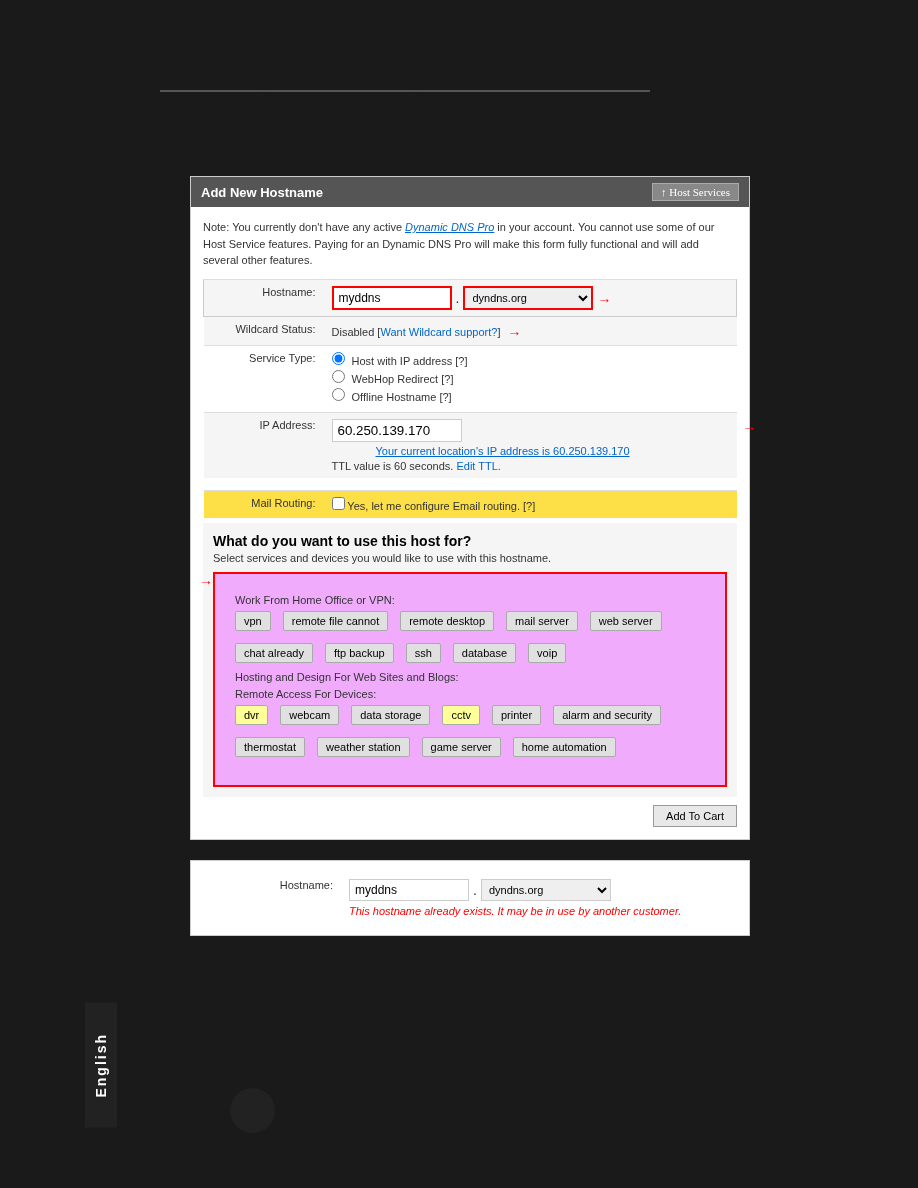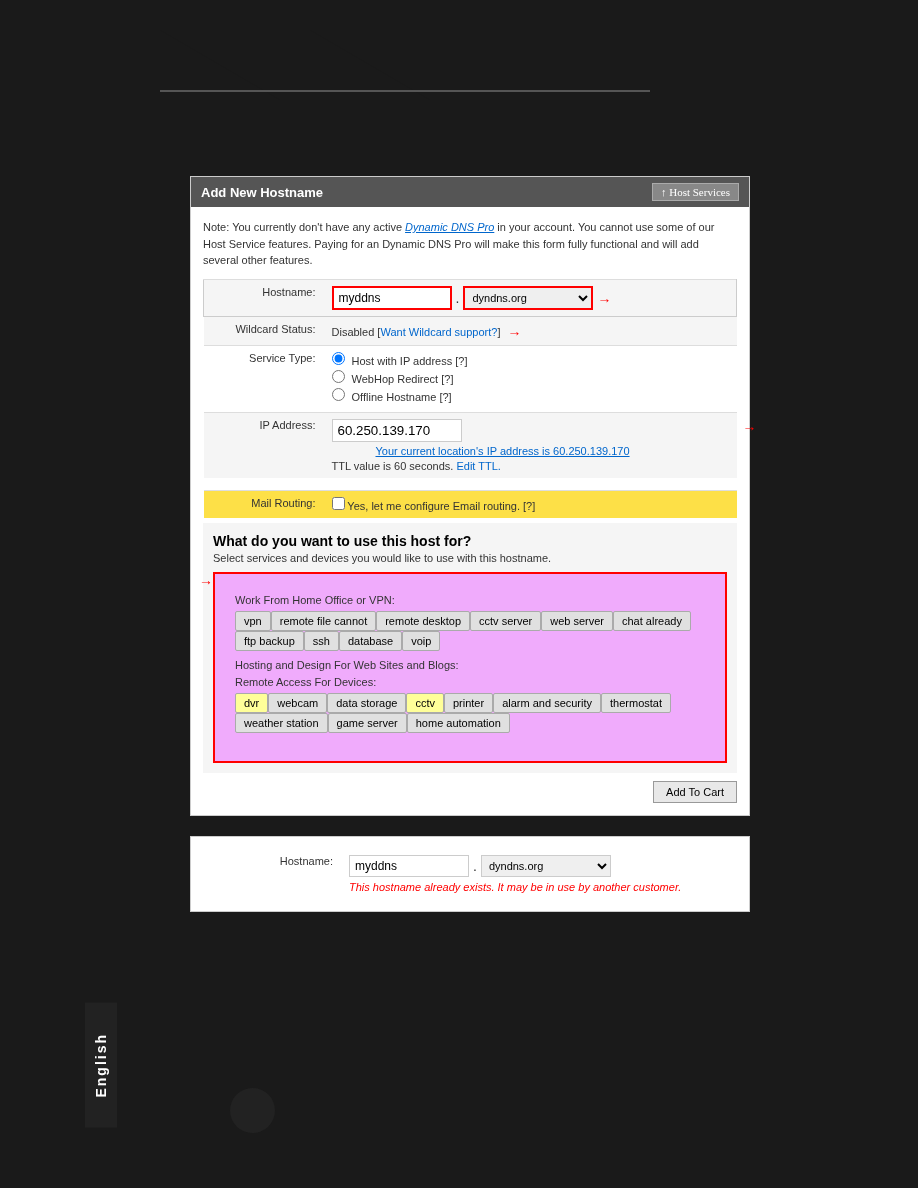--- a/index.html
+++ b/index.html
@@ -254,21 +254,21 @@
     .services-section-label {
       font-size: 11px;
       font-weight: normal;
       color: #333;
       margin-bottom: 5px;
     }
 
     .btn-row {
       display: flex;
       flex-wrap: wrap;
-      gap: 0;
+      gap: 12px;
       margin-bottom: 8px;
     }
 
     .service-btn {
       background: #e0e0e0;
       border: 1px solid #aaa;
       padding: 3px 8px;
       font-size: 11px;
       cursor: pointer;
       border-radius: 2px;
@@ -473,21 +473,21 @@
 
         <div style="position:relative;">
           <span class="inline-arrow" style="position:absolute;left:-18px;top:0;">→</span>
           <div class="services-box">
 
             <div class="services-section-label">Work From Home Office or VPN:</div>
             <div class="btn-row">
               <button class="service-btn">vpn</button>
               <button class="service-btn">remote file cannot</button>
               <button class="service-btn">remote desktop</button>
-              <button class="service-btn">cctv server</button>
+              <button class="service-btn">mail server</button>
               <button class="service-btn">web server</button>
               <button class="service-btn">chat already</button>
               <button class="service-btn">ftp backup</button>
               <button class="service-btn">ssh</button>
               <button class="service-btn">database</button>
               <button class="service-btn">voip</button>
             </div>
 
             <div class="services-section-label">Hosting and Design For Web Sites and Blogs:</div>
 

